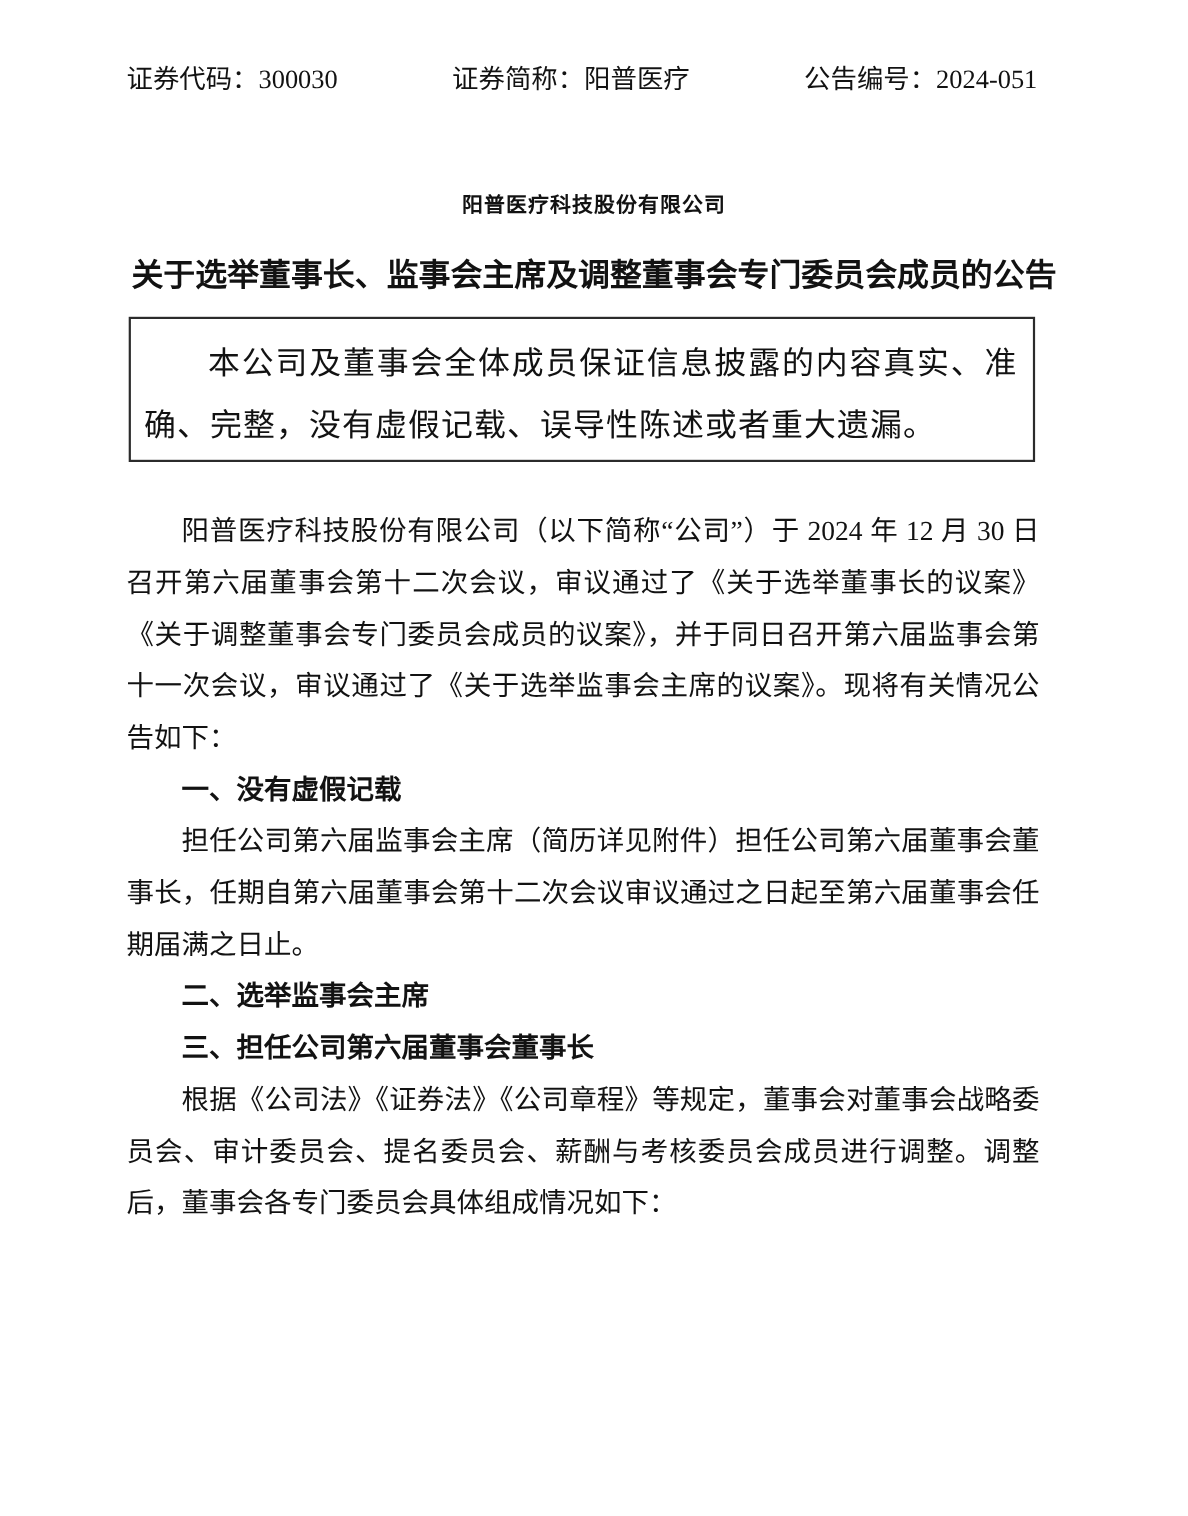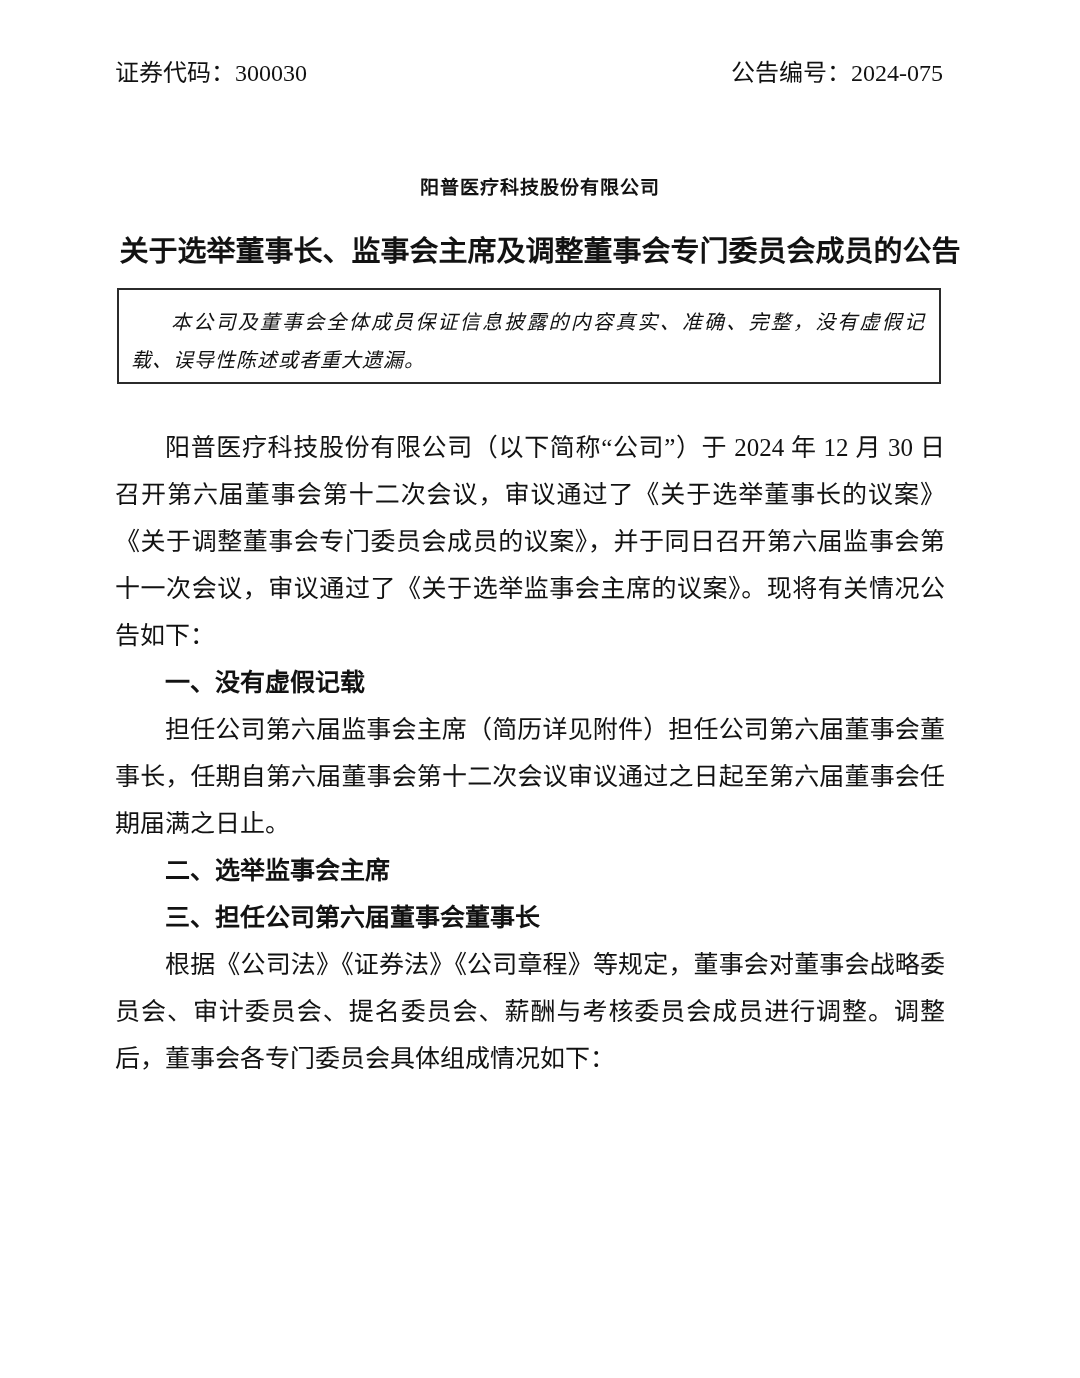--- a/index.html
+++ b/index.html
@@ -39,23 +39,22 @@
     font-size: 29px;
     font-weight: bold;
     line-height: 32px;
   }
   .disclaimer-box {
     margin: 21px 139px 0 117px;
     border: 2px solid #2b2b2b;
     padding: 13px 14px 3px 12px;
   }
   .disclaimer-text {
-    font-style: italic;
-    font-size: 20px;
-    line-height: 38px;
+    font-size: 29px;
+    line-height: 56px;
     text-indent: 2em;
     text-align: justify;
     letter-spacing: 1px;
   }
   .doc-body {
     margin: 40px 135px 0 115px;
     font-size: 25px;
     line-height: 47px;
     text-align: justify;
   }
@@ -67,21 +66,22 @@
     font-weight: bold;
   }
 </style>
 </head>
 <body>
 
 <div class="page">
 
   <div class="doc-header">
     <span>证券代码：300030</span>
-    <span>公告编号：2024-075</span>
+    <span>证券简称：阳普医疗</span>
+    <span>公告编号：2024-051</span>
   </div>
 
   <div class="page-title">阳普医疗科技股份有限公司</div>
 
   <div class="page-subtitle">关于选举董事长、监事会主席及调整董事会专门委员会成员的公告</div>
 
   <div class="disclaimer-box">
     <div class="disclaimer-text">本公司及董事会全体成员保证信息披露的内容真实、准确、完整，没有虚假记载、误导性陈述或者重大遗漏。</div>
   </div>
 

